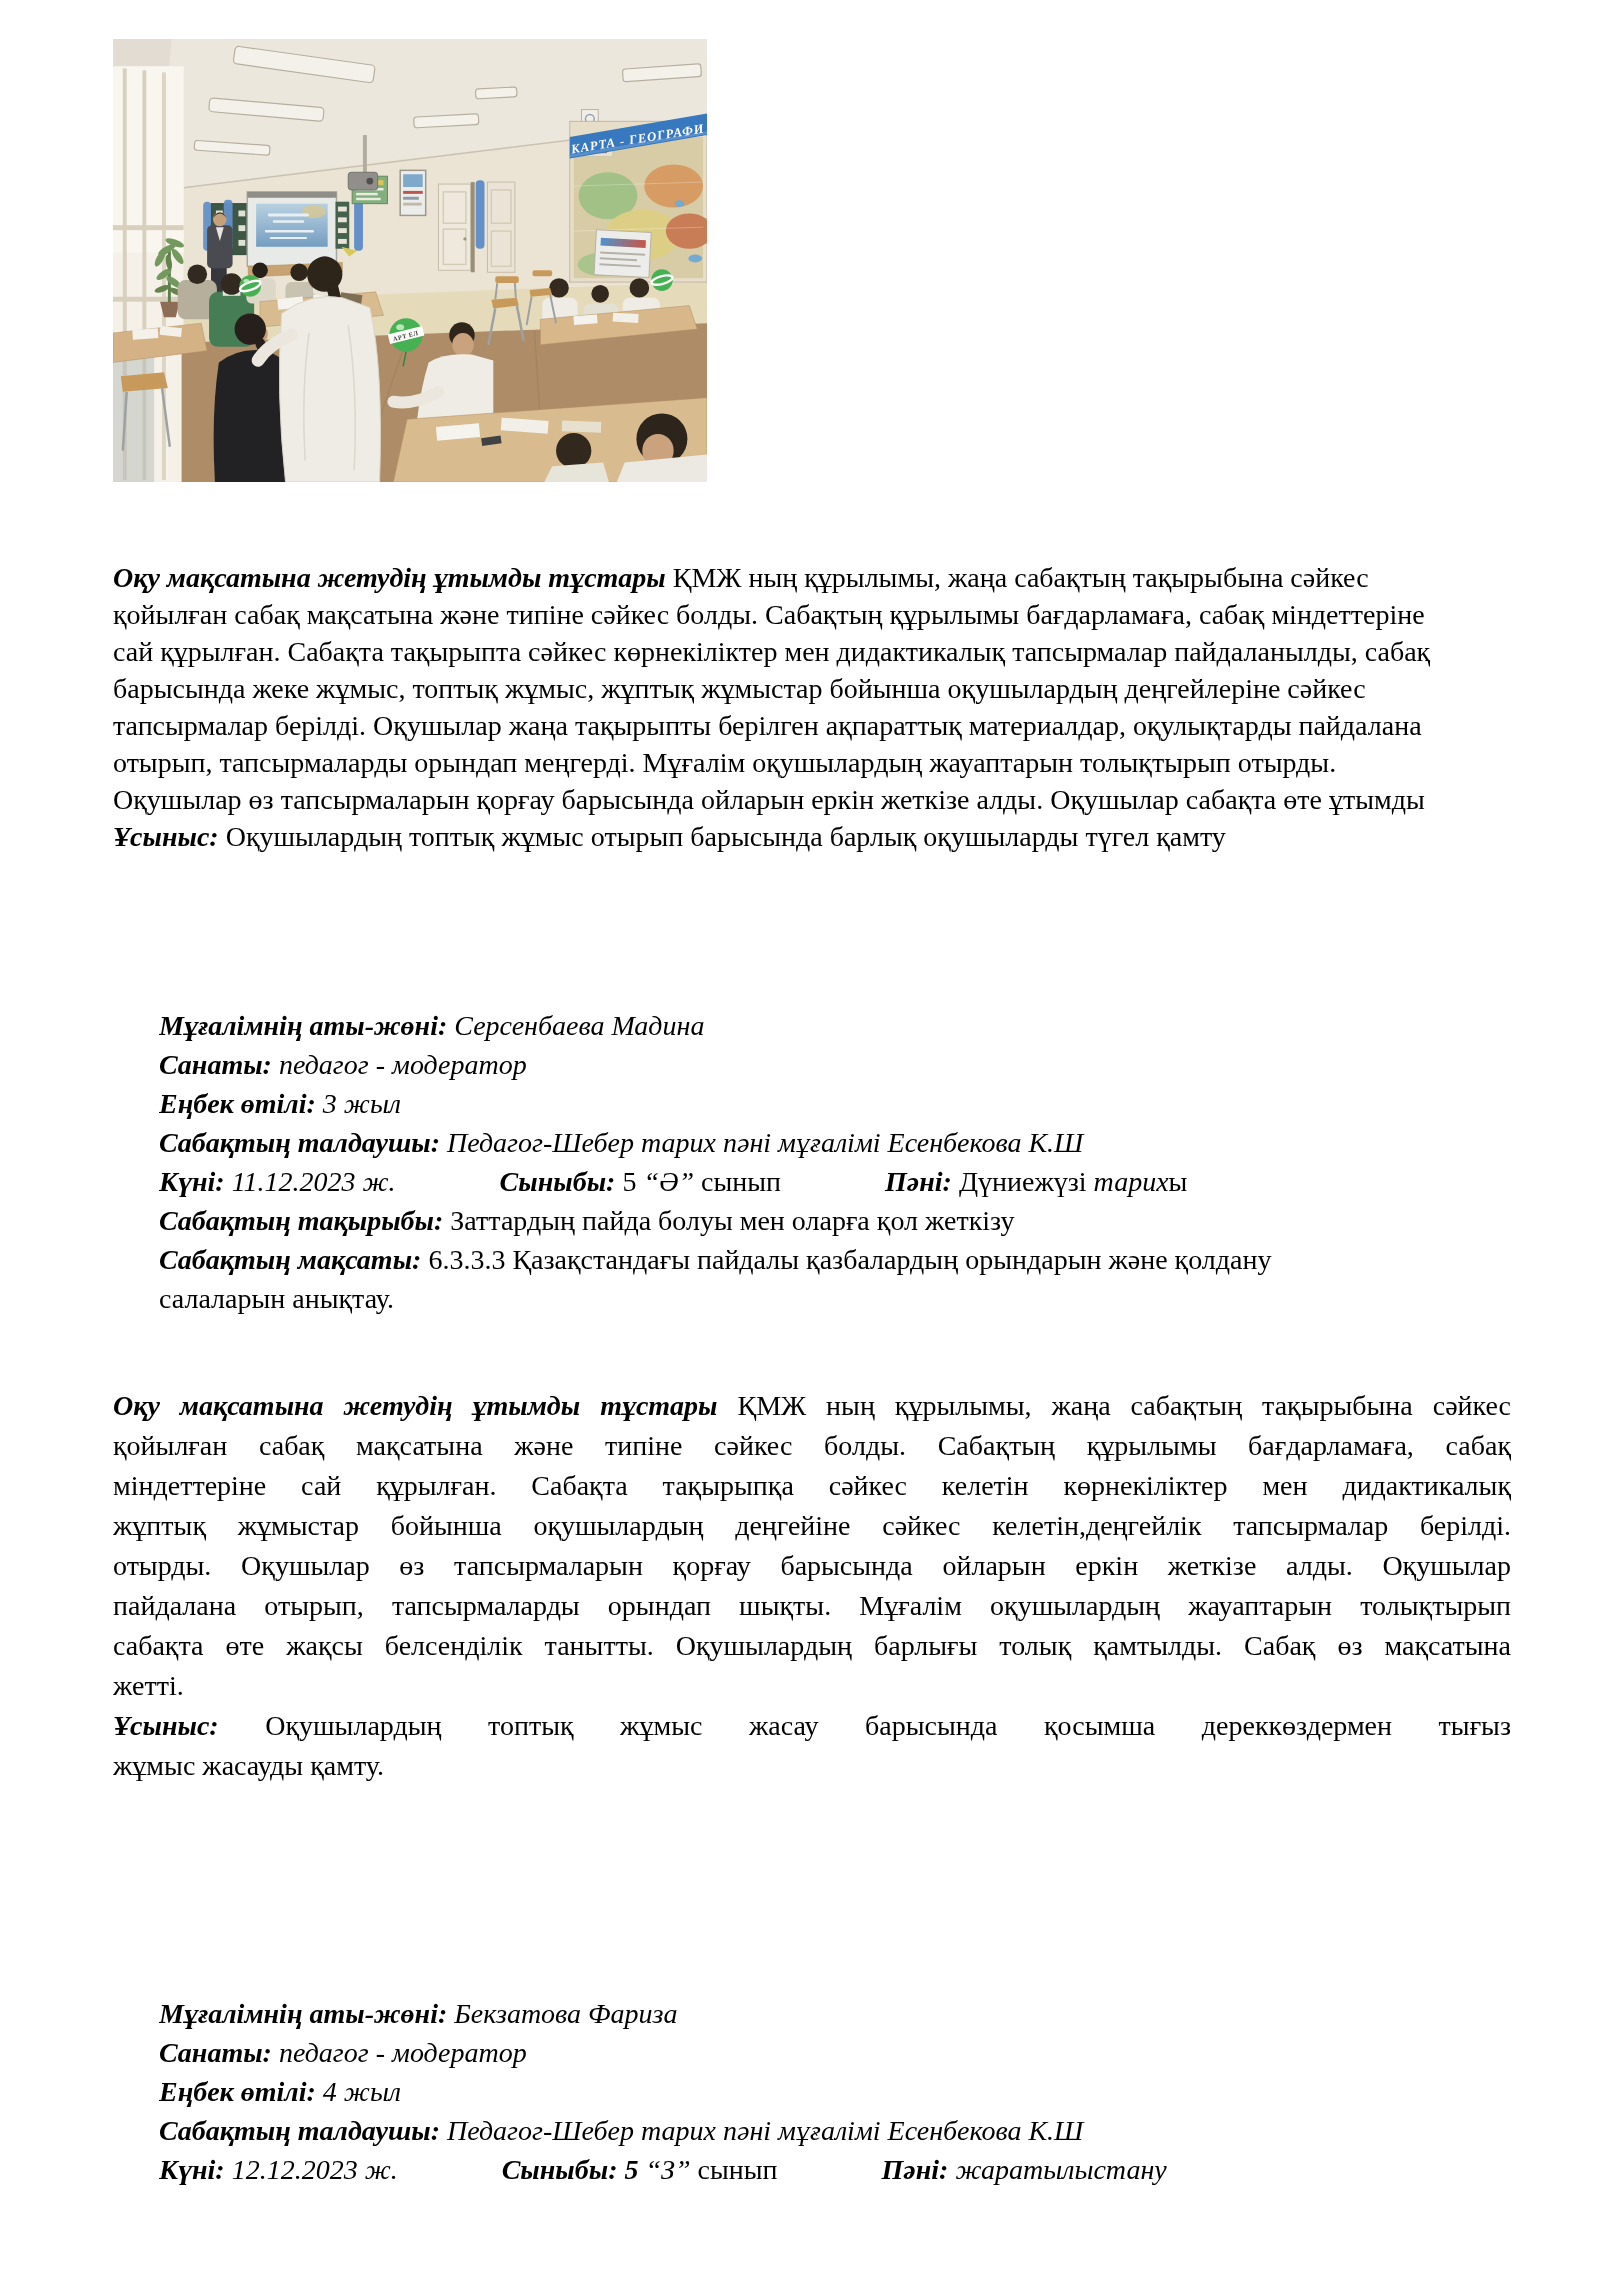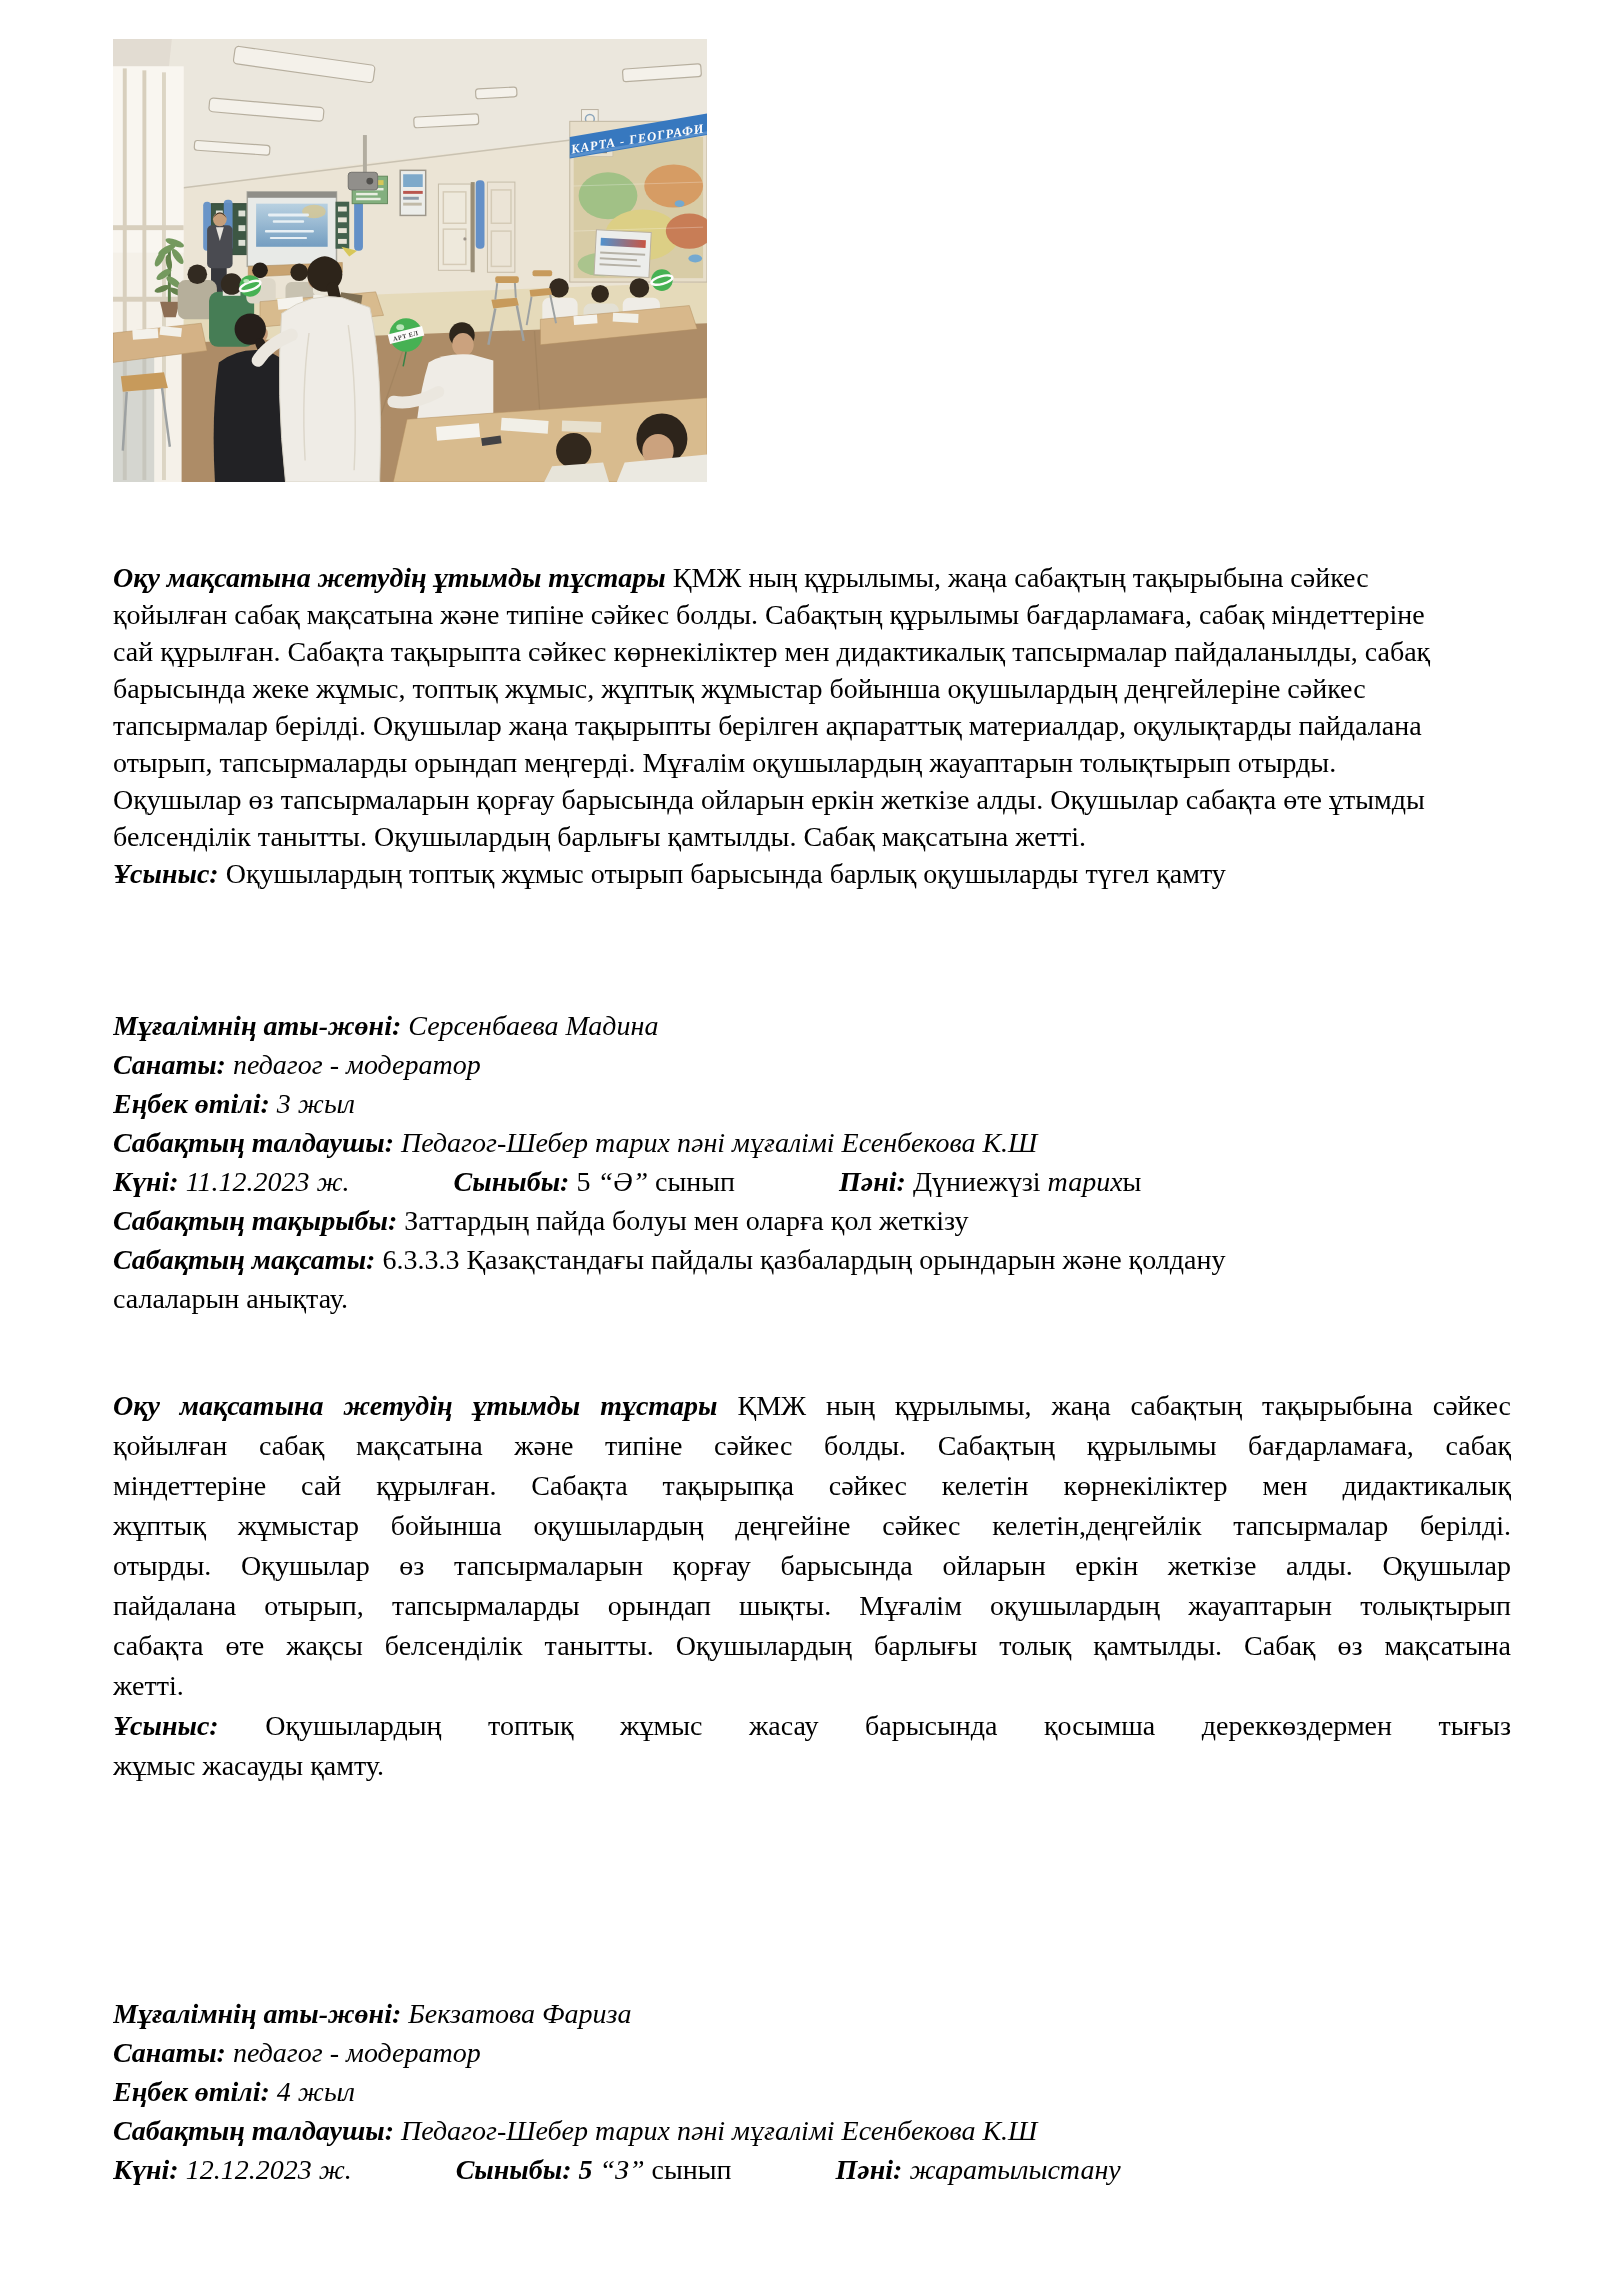--- a/index.html
+++ b/index.html
@@ -4,21 +4,21 @@
 <style>
   html,body{margin:0;padding:0;background:#888;}
   .page{position:relative;width:1621px;height:2293px;background:#ffffff;overflow:hidden;
         font-family:"Liberation Serif","DejaVu Serif",serif;color:#000;}
   .photo-wrap{position:absolute;left:113px;top:39px;width:594px;height:443px;}
   .photo-wrap svg{width:100%;height:100%;display:block;}
   .block{position:absolute;left:113px;width:1398px;font-size:28px;}
   .p1{top:559px;}
   .p1 .ln{line-height:37px;height:37px;}
   .t1{top:1006px;}
-  .t1 .ln,.t2 .ln{line-height:39px;height:39px;white-space:nowrap;}
+  .t1 .ln,.t2 .ln{line-height:39px;height:39px;white-space:nowrap;margin-left:46px;}
   .p2{top:1386px;}
   .p2 .ln{line-height:40px;height:40px;}
   .t2{top:1994px;}
   .ln{overflow:hidden;}
   .ln.j{text-align:justify;text-align-last:justify;}
   .b{font-weight:bold;font-style:italic;}
   .i{font-style:italic;}
   .tab{display:inline-block;width:104px;}
 </style>
 </head>
@@ -322,21 +322,20 @@
   </div>
 
   <div class="block p1">
       <div class="ln"><span class="b">Оқу мақсатына жетудің ұтымды тұстары </span><span>ҚМЖ ның құрылымы, жаңа сабақтың тақырыбына сәйкес</span></div>
       <div class="ln"><span>қойылған сабақ мақсатына және типіне сәйкес болды. Сабақтың құрылымы бағдарламаға, сабақ міндеттеріне</span></div>
       <div class="ln"><span>сай құрылған. Сабақта тақырыпта сәйкес көрнекіліктер мен дидактикалық тапсырмалар пайдаланылды,  сабақ</span></div>
       <div class="ln"><span>барысында жеке жұмыс, топтық жұмыс, жұптық жұмыстар бойынша оқушылардың деңгейлеріне сәйкес</span></div>
       <div class="ln"><span>тапсырмалар берілді. Оқушылар жаңа тақырыпты берілген ақпараттық материалдар, оқулықтарды пайдалана</span></div>
       <div class="ln"><span>отырып, тапсырмаларды орындап меңгерді. Мұғалім оқушылардың жауаптарын толықтырып отырды.</span></div>
       <div class="ln"><span>Оқушылар өз тапсырмаларын қорғау барысында ойларын еркін жеткізе алды. Оқушылар сабақта өте ұтымды</span></div>
-      <div class="ln"><span>белсенділік танытты. Оқушылардың барлығы қамтылды. Сабақ мақсатына жетті.</span></div>
       <div class="ln"><span class="b">Ұсыныс: </span><span>Оқушылардың топтық жұмыс отырып барысында барлық оқушыларды түгел қамту</span></div>
     </div>
 
   <div class="block t1">
       <div class="ln"><span class="b">Мұғалімнің аты-жөні: </span><span class="i">Серсенбаева Мадина</span></div>
       <div class="ln"><span class="b">Санаты: </span><span class="i">педагог - модератор</span></div>
       <div class="ln"><span class="b">Еңбек өтілі: </span><span class="i">3 жыл</span></div>
       <div class="ln"><span class="b">Сабақтың талдаушы: </span><span class="i">Педагог-Шебер тарих пәні мұғалімі Есенбекова К.Ш</span></div>
       <div class="ln"><span class="b">Күні: </span><span class="i">11.12.2023 ж.</span><span class="tab"></span><span class="b">Сыныбы: </span><span>5 </span><span class="i">“Ә”</span><span> сынып</span><span class="tab"></span><span class="b">Пәні: </span><span>Дүниежүзі </span><span class="i">тарих</span><span>ы</span></div>
       <div class="ln"><span class="b">Сабақтың тақырыбы: </span><span>Заттардың пайда болуы мен оларға қол жеткізу</span></div>

